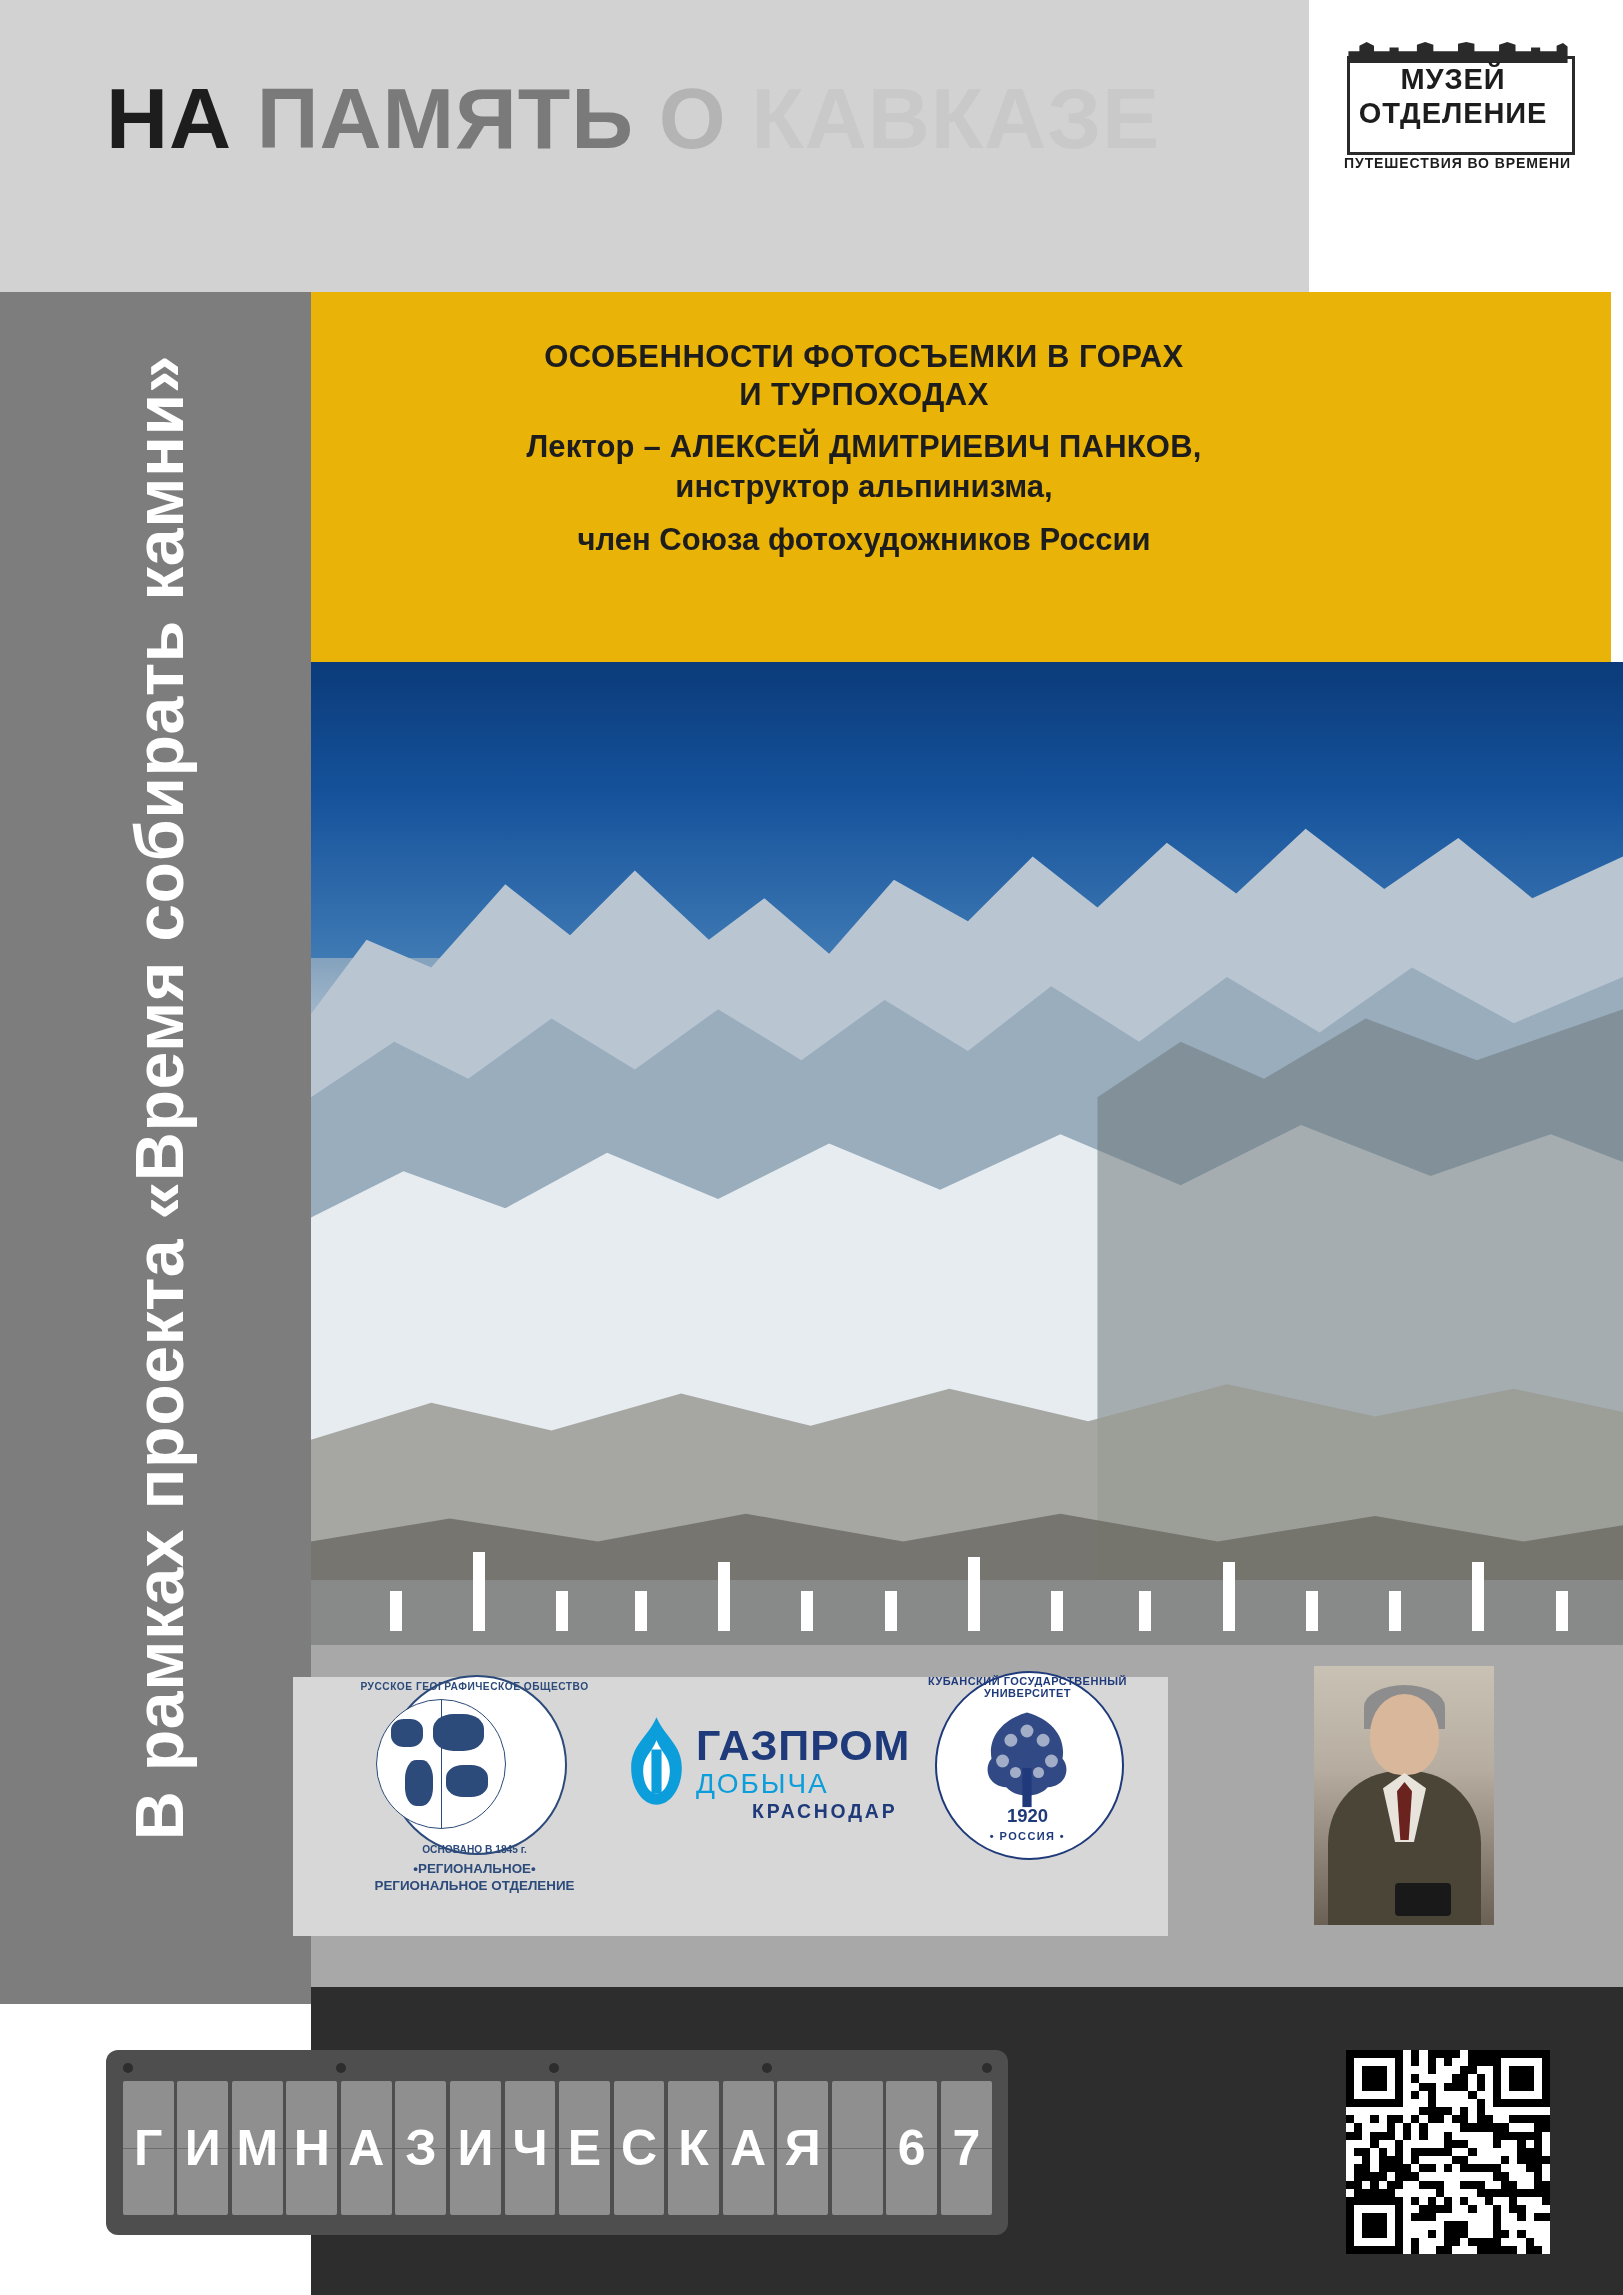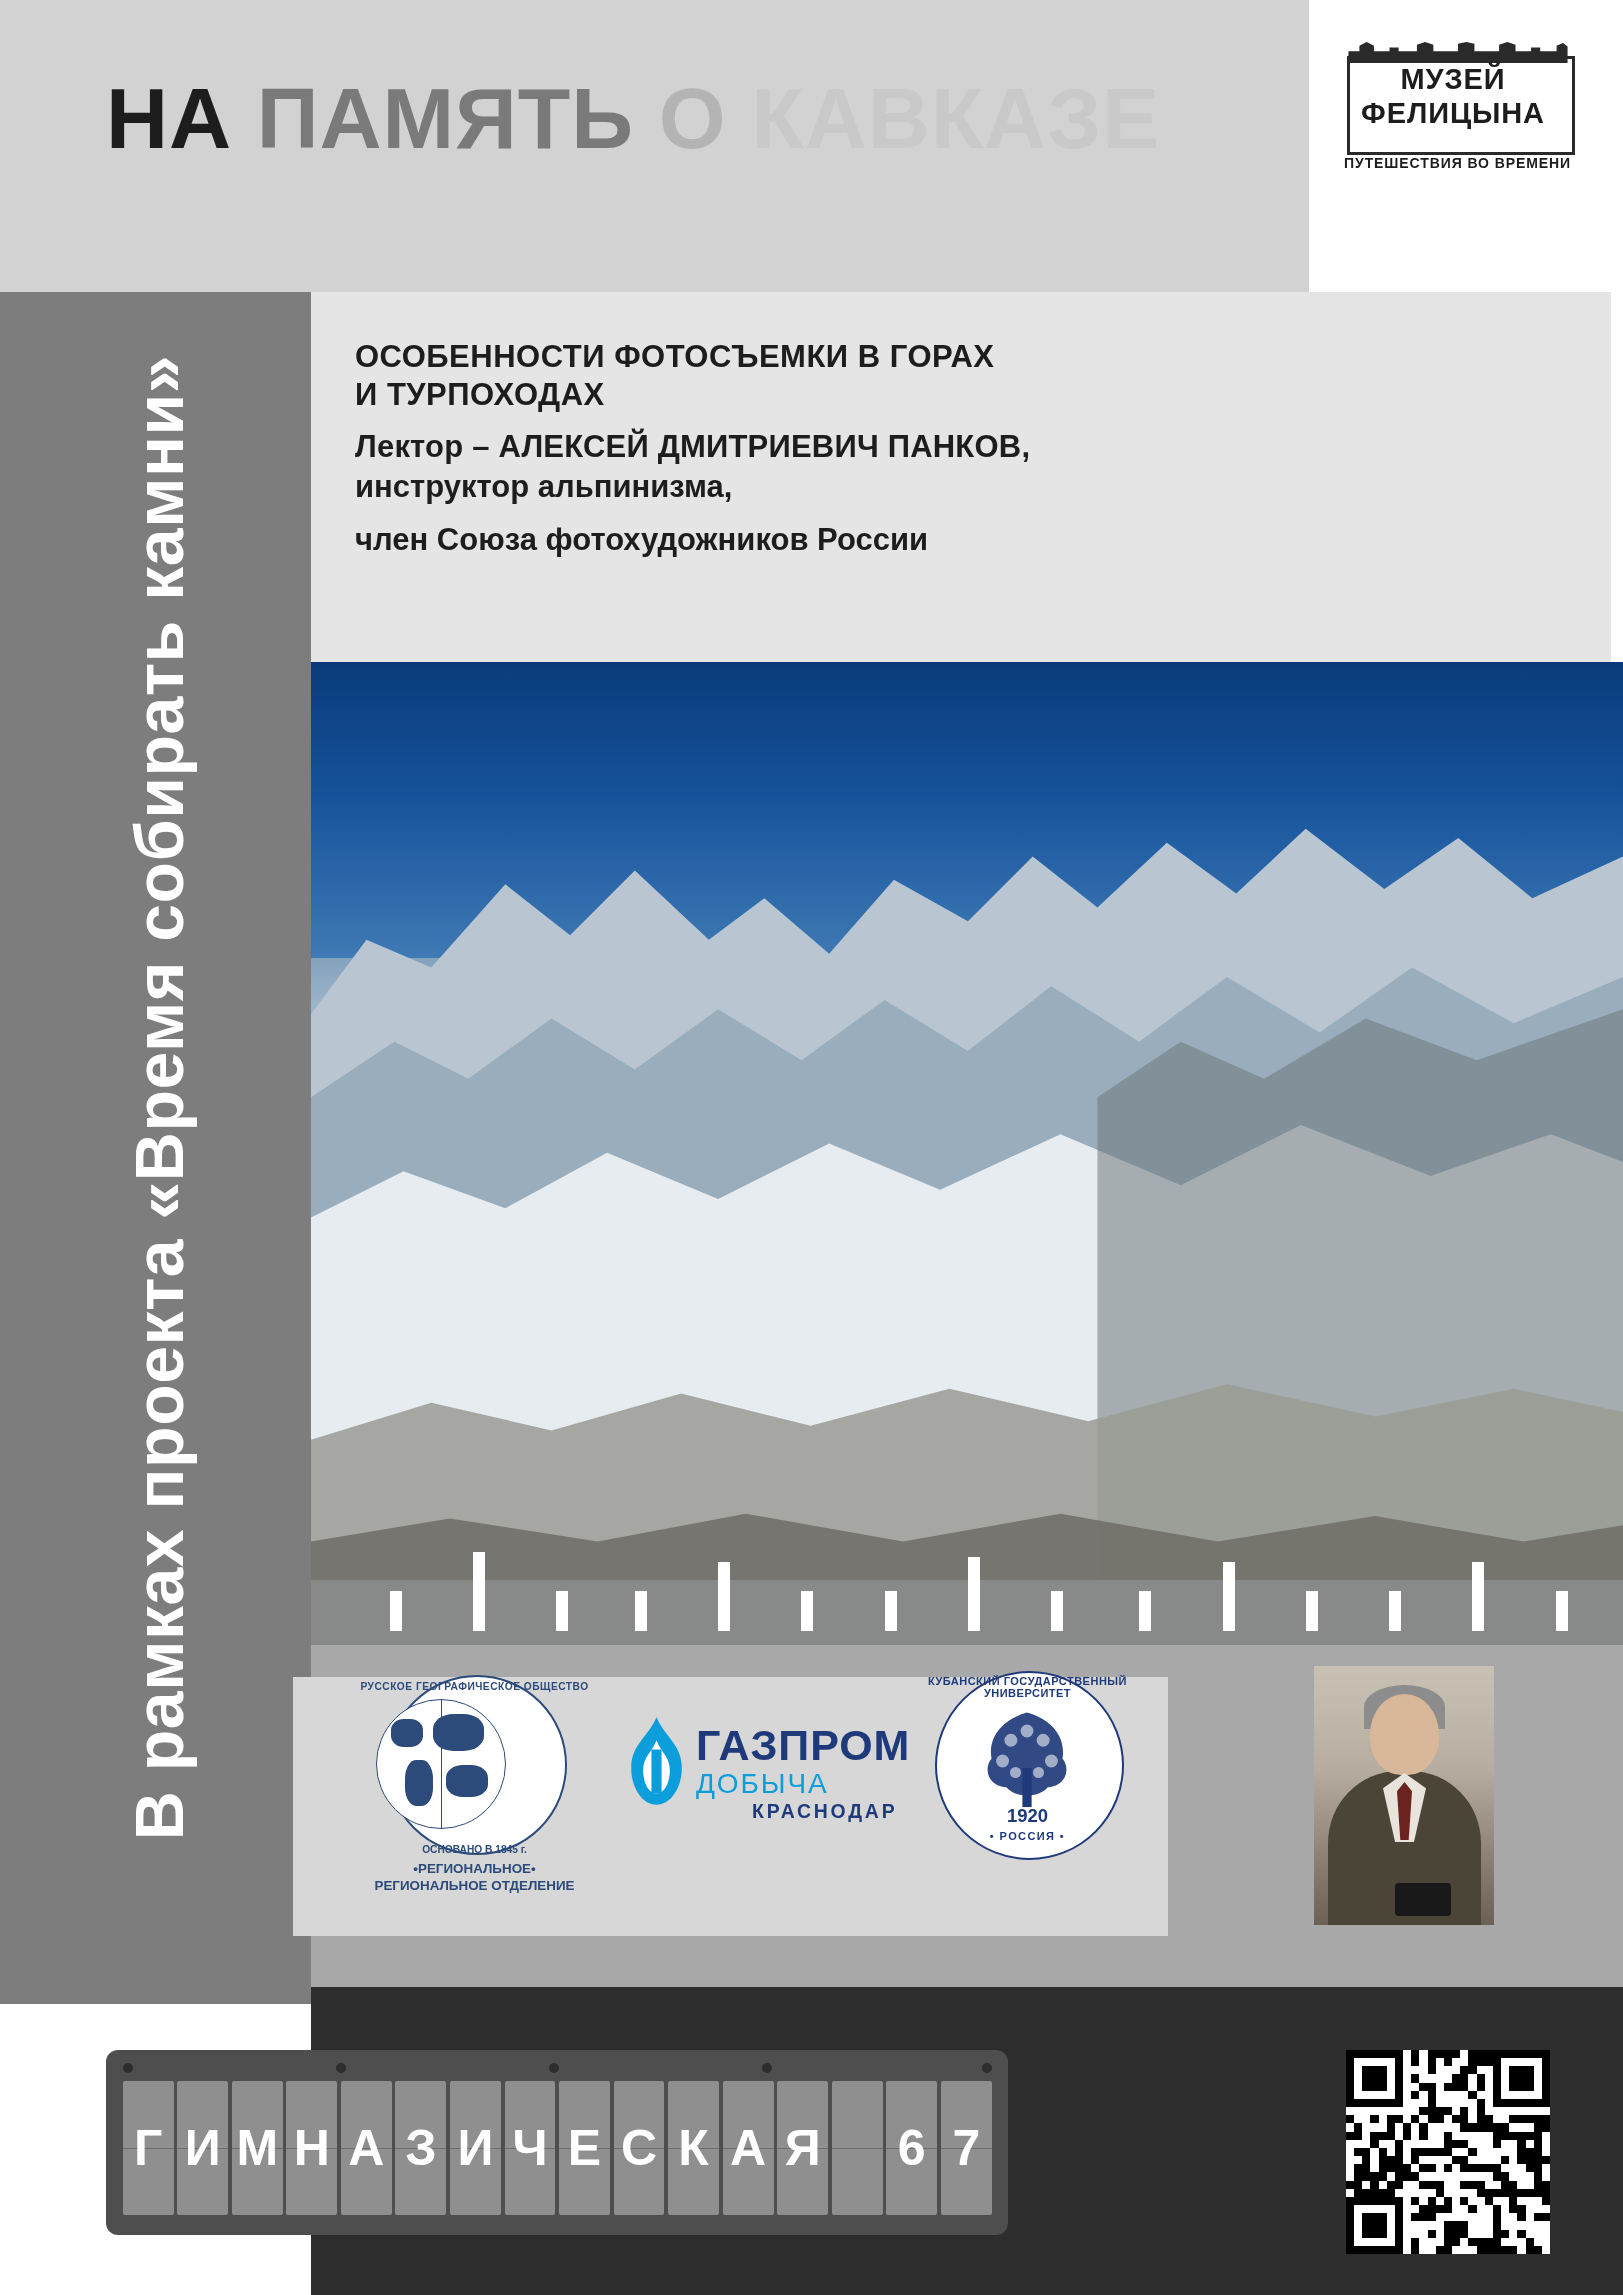--- a/index.html
+++ b/index.html
@@ -73,21 +73,22 @@
     white-space:nowrap;
     letter-spacing:0.5px;
   }
   .gear{
     position:absolute;left:91px;top:2078px;width:130px;height:130px;
   }
 
   
   .info-band{
     position:absolute;left:311px;top:292px;width:1300px;height:370px;
-    background:#e5e5e5;
+    background:#eab308;
+    text-align:center;
   }
   .info-text{
     position:absolute;left:44px;top:46px;width:1018px;color:#1d1d1d;
   }
   .info-l1{font-size:31px;font-weight:bold;letter-spacing:0.5px;line-height:1.22;}
   .info-l2{font-size:31px;font-weight:bold;margin-top:15.7px;letter-spacing:0.2px;}
   .info-l3{font-size:31px;font-weight:bold;margin-top:3.7px;}
   .info-l4{font-size:31px;font-weight:bold;margin-top:17px;}
 
   
@@ -263,21 +264,21 @@
       <span class="t-dark">НА </span><span class="t-mid">ПАМЯТЬ </span><span class="t-light">О </span><span class="t-lighter">КАВКАЗЕ</span>
     </div>
 
     <div class="museum-logo">
       <div class="ml-box">
         <svg class="ml-crown" viewBox="0 0 480 46">
           <path d="M0 46 L0 20 L24 20 L24 8 L40 0 L56 8 L56 20 L90 20 L90 12 L110 12 L110 20 L150 20 L150 6 L168 0 L186 6 L186 20 L240 20 L240 4 L258 0 L276 4 L276 20 L330 20 L330 6 L348 0 L366 6 L366 20 L400 20 L400 12 L420 12 L420 20 L456 20 L456 8 L470 2 L480 10 L480 46 Z" fill="#2a2a2a"></path>
         </svg>
         <div class="ml-frame"></div>
         <div class="ml-line1">МУЗЕЙ</div>
-        <div class="ml-line2">ФЕЛИЦЫНА</div>
+        <div class="ml-line2">ОТДЕЛЕНИЕ</div>
       </div>
       <div class="ml-sub">ПУТЕШЕСТВИЯ ВО ВРЕМЕНИ</div>
     </div>
   </div>
 
   <div class="left-spine">
     <div class="spine-text">В рамках проекта «Время собирать камни»</div>
   </div>
   <svg class="gear" viewBox="0 0 100 100">
     <path fill="#ffffff" d="M50 28a22 22 0 1 0 0 44 22 22 0 0 0 0-44zm0 13a9 9 0 1 1 0 18 9 9 0 0 1 0-18z"></path>

